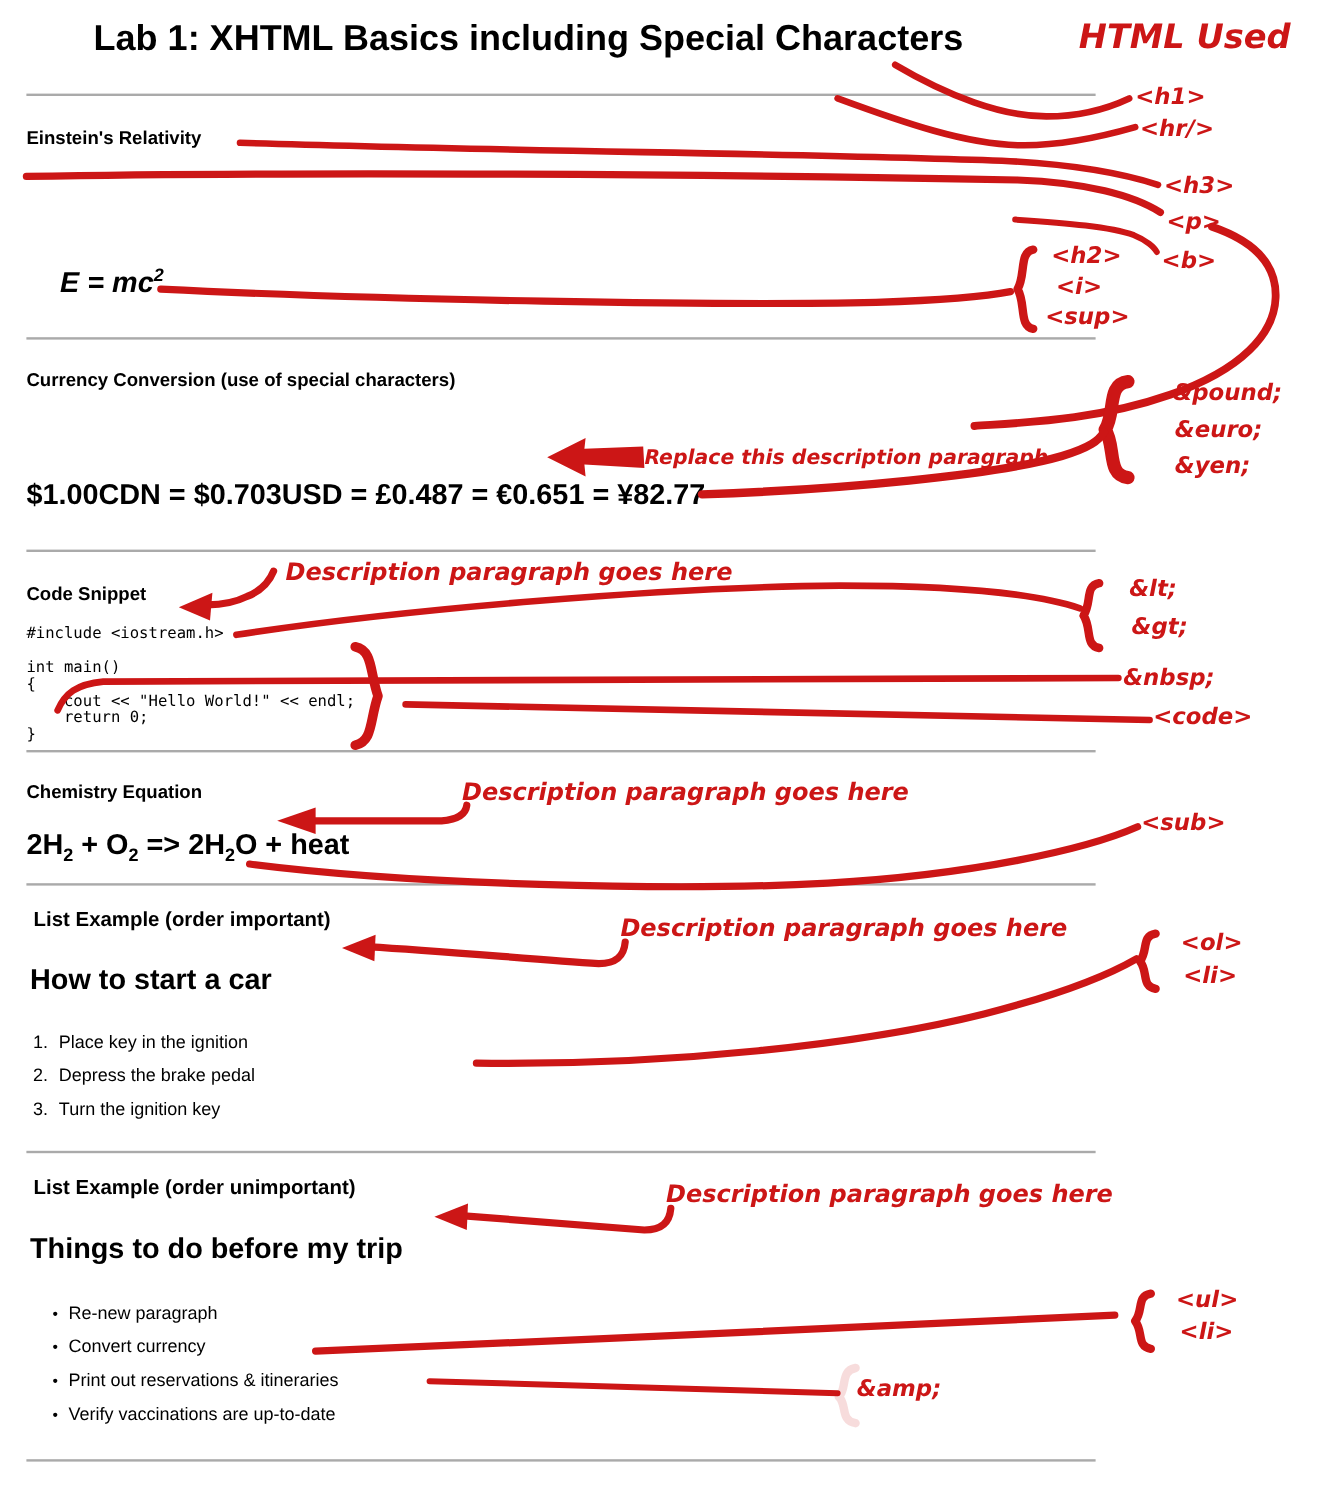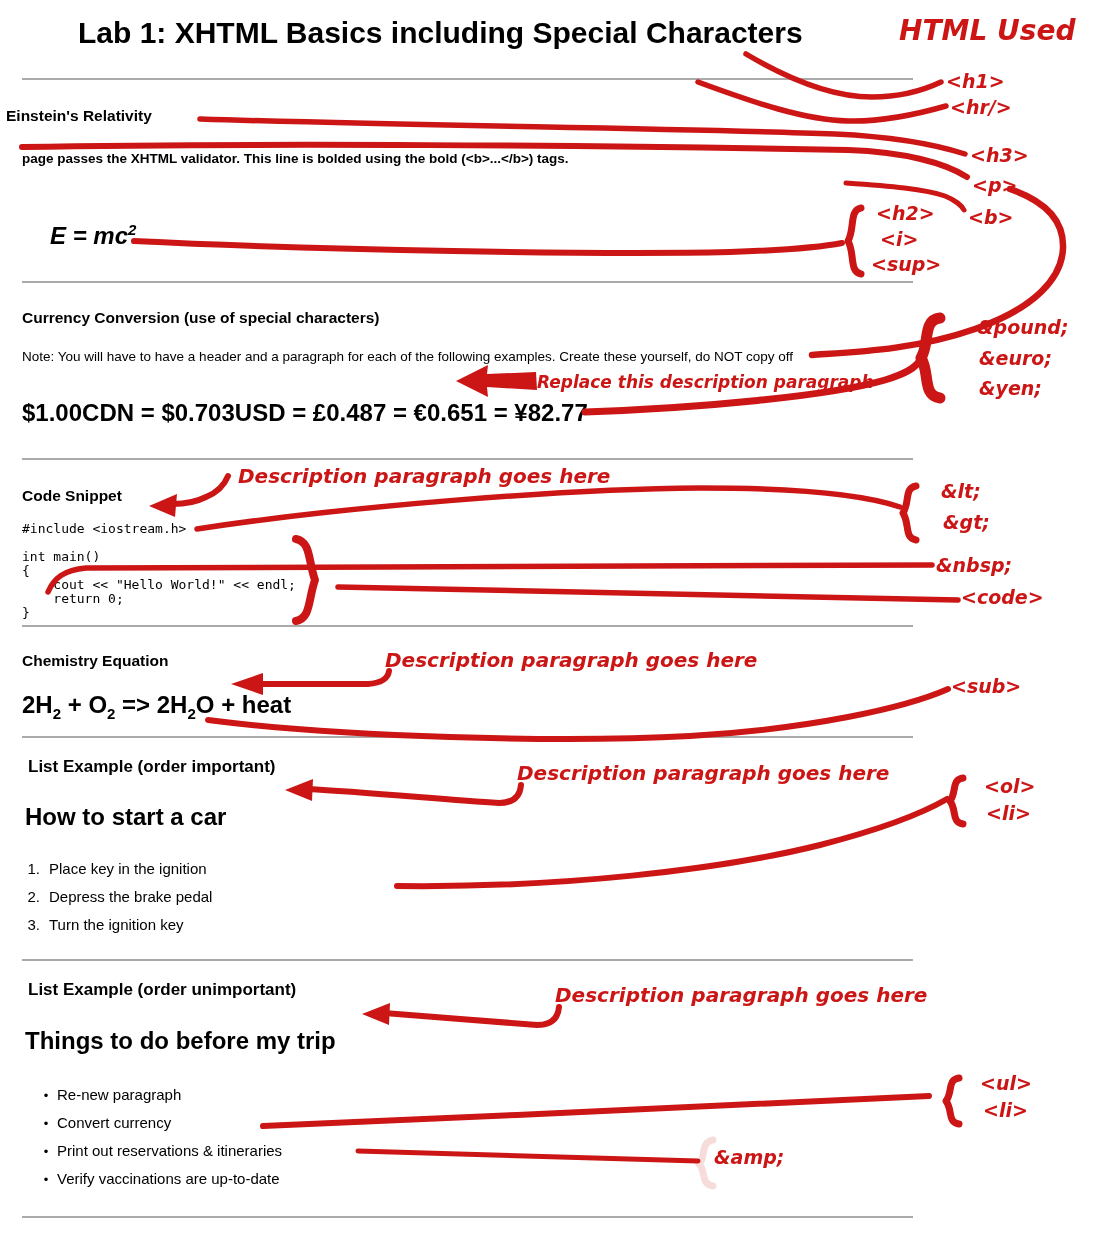--- a/index.html
+++ b/index.html
@@ -31,31 +31,29 @@
   svg.overlay{position:absolute;left:0;top:0;z-index:5;pointer-events:none;}
 </style>
 </head>
 <body>
 
 <div class="abs h1c" style="left:78px;top:16px;">Lab 1: XHTML Basics including Special Characters</div>
 <div class="redhdr" style="left:899px;top:14px;">HTML Used</div>
 
 <div class="hr" style="top:78px;"></div>
 
-<div class="abs h3c" style="left:6px;top:107px;">Einstein's Relativity</div>
+<div class="abs h3c" style="left:22px;top:107px;">Einstein's Relativity</div>
 <div class="abs para" style="left:22px;top:149px;">
-  <b style="display:block;">page passes the XHTML validator. This line is bolded using the bold (&lt;b&gt;...&lt;/b&gt;) tags.</b>
 </div>
 <div class="abs h2c em" style="left:22px;top:221px;margin-left:28px;"><span>E = mc</span><sup>2</sup></div>
 
 <div class="hr" style="top:281px;"></div>
 
 <div class="abs h3c" style="left:22px;top:309px;">Currency Conversion (use of special characters)</div>
 <div class="abs para" style="left:22px;top:347px;">
-  <div>Note: You will have to have a header and a paragraph for each of the following examples. Create these yourself, do NOT copy off</div>
 </div>
 <div class="abs h2c" style="left:22px;top:399px;">$1.00CDN = $0.703USD = £0.487 = €0.651 = ¥82.77</div>
 
 <div class="hr" style="top:458px;"></div>
 
 <div class="abs h3c" style="left:22px;top:487px;">Code Snippet</div>
 <pre class="abs codeblock" style="left:22px;top:522px;">#include &lt;iostream.h&gt;
 
 int main()
 {

